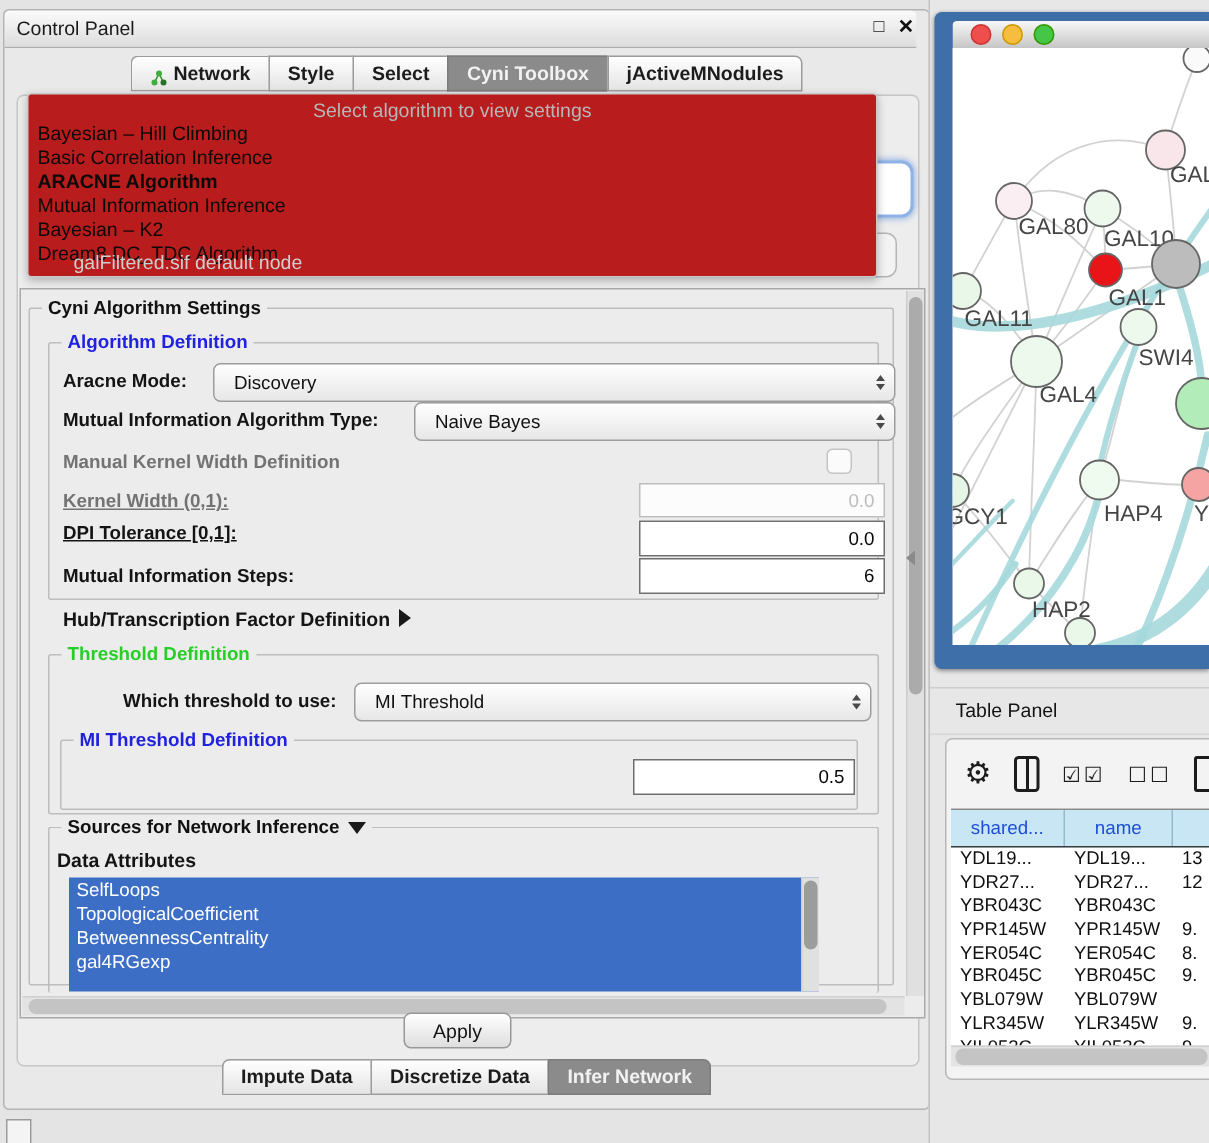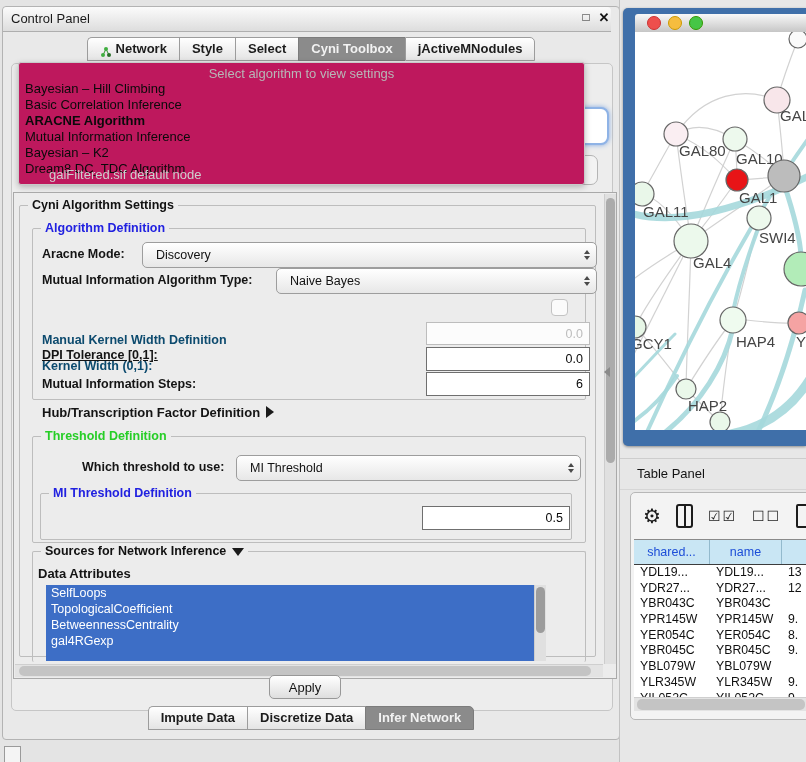--- a/index.html
+++ b/index.html
@@ -21,34 +21,34 @@
   .tab:last-child{border-right:1px solid #9c9c9c;border-radius:0 5px 0 0;}
   .tab.sel{background:#8b8b8b;color:#f2f2f2;border-color:#7c7c7c;}
   .net-ic{width:12px;height:12px;display:inline-block;}
   
   .cp-content{left:8px;top:56px;width:600px;height:646px;background:#ededed;border:1px solid #c6c6c6;border-radius:5px;}
   
   .combo-ghost-focus{left:560px;top:100px;width:42px;height:34px;background:#fff;border:2px solid #8fb3e6;
         border-radius:8px;box-shadow:0 0 5px #7fa6e0;}
   .combo-ghost{left:48px;top:148px;width:545px;height:28px;background:#f3f3f3;border:1px solid #b5b5b5;border-radius:7px;}
   
-  .overlay{left:15px;top:55px;width:565px;height:121px;background:#be185d;border:1px solid #c9c9c9;
+  .overlay{left:15px;top:55px;width:565px;height:121px;background:#b91c1c;border:1px solid #c9c9c9;
         border-radius:3px;box-shadow:0 2px 6px rgba(0,0,0,.25);}
   .overlay-header{left:0;top:3px;right:0;text-align:center;font-size:13px;color:#b7b7b7;}
   .algo-item{left:0;right:0;height:16px;line-height:16px;font-size:13px;color:#0a0a0a;padding-left:6px;}
   .algo-item.bold{font-weight:bold;}
   .ghost-text{left:46px;top:160px;font-size:13px;color:#cfcfcf;}
   
   .pane{left:10px;top:185px;width:602px;height:485px;background:#ececec;border:1px solid #a9a9a9;}
   .fieldset{position:absolute;border:1px solid #bdbdbd;border-radius:2px;}
   .legend{position:absolute;top:-8px;left:8px;background:#ececec;padding:0 4px;font-size:12.5px;font-weight:bold;white-space:nowrap;}
   .legend.blue{color:#2121e0;}
   .legend.green{color:#27ce27;}
   .lbl{position:absolute;font-size:12.5px;font-weight:bold;color:#141414;white-space:nowrap;}
-  .lbl.dis{color:#0c4a6e;margin-top:32px;}
+  .lbl.dis{color:#737373;}
   .combo{position:absolute;background:linear-gradient(#ffffff,#e7e7e7);border:1px solid #9d9d9d;border-radius:5px;
         font-size:12.5px;display:flex;align-items:center;padding-left:13px;}
   .arrows{position:absolute;right:6px;top:50%;transform:translateY(-50%);display:flex;flex-direction:column;gap:2px;}
   .arrows i{display:block;width:0;height:0;border-left:3.5px solid transparent;border-right:3.5px solid transparent;}
   .arrows .up{border-bottom:4px solid #4a4a4a;}
   .arrows .dn{border-top:4px solid #4a4a4a;}
   .numfield{position:absolute;background:#ffffff;border:1px solid #6f6f6f;font-size:12.5px;color:#0a0a0a;
         display:flex;align-items:center;justify-content:flex-end;padding-right:6px;}
   .numfield.dis{border:1px solid #bdbdbd;background:#fcfcfc;color:#bdbdbd;}
   .checkbox{position:absolute;width:15px;height:15px;border:1px solid #c3c3c3;border-radius:4px;background:#fbfbfb;}
@@ -174,21 +174,21 @@
       <div class="lbl" style="left:28px;top:80px;">Mutual Information Algorithm Type:</div>
       <div class="combo" style="left:262px;top:75px;width:306px;height:24px;">
         <span>Naive Bayes</span>
         <span class="arrows">
             <i class="up"></i>
             <i class="dn"></i>
           </span>
       </div>
       <div class="lbl dis" style="left:28px;top:108px;">Manual Kernel Width Definition</div>
       <div class="checkbox" style="left:537px;top:106px;"></div>
-      <div class="lbl dis" style="left:28px;top:134px;">Kernel Width (0,1):</div>
+      <div class="lbl dis" style="left:28px;top:134px;text-decoration:underline;">Kernel Width (0,1):</div>
       <div class="numfield dis" style="left:412px;top:129px;width:156px;height:21px;">0.0</div>
       <div class="lbl" style="left:28px;top:155px;text-decoration:underline;">DPI Tolerance [0,1]:</div>
       <div class="numfield" style="left:412px;top:154px;width:156px;height:22px;">0.0</div>
       <div class="lbl" style="left:28px;top:184px;">Mutual Information Steps:</div>
       <div class="numfield" style="left:412px;top:179px;width:156px;height:22px;">6</div>
 
       <div class="lbl" style="left:28px;top:212px;font-size:13px;">
         <span>Hub/Transcription Factor Definition</span><span class="tri-right"></span>
       </div>
 

